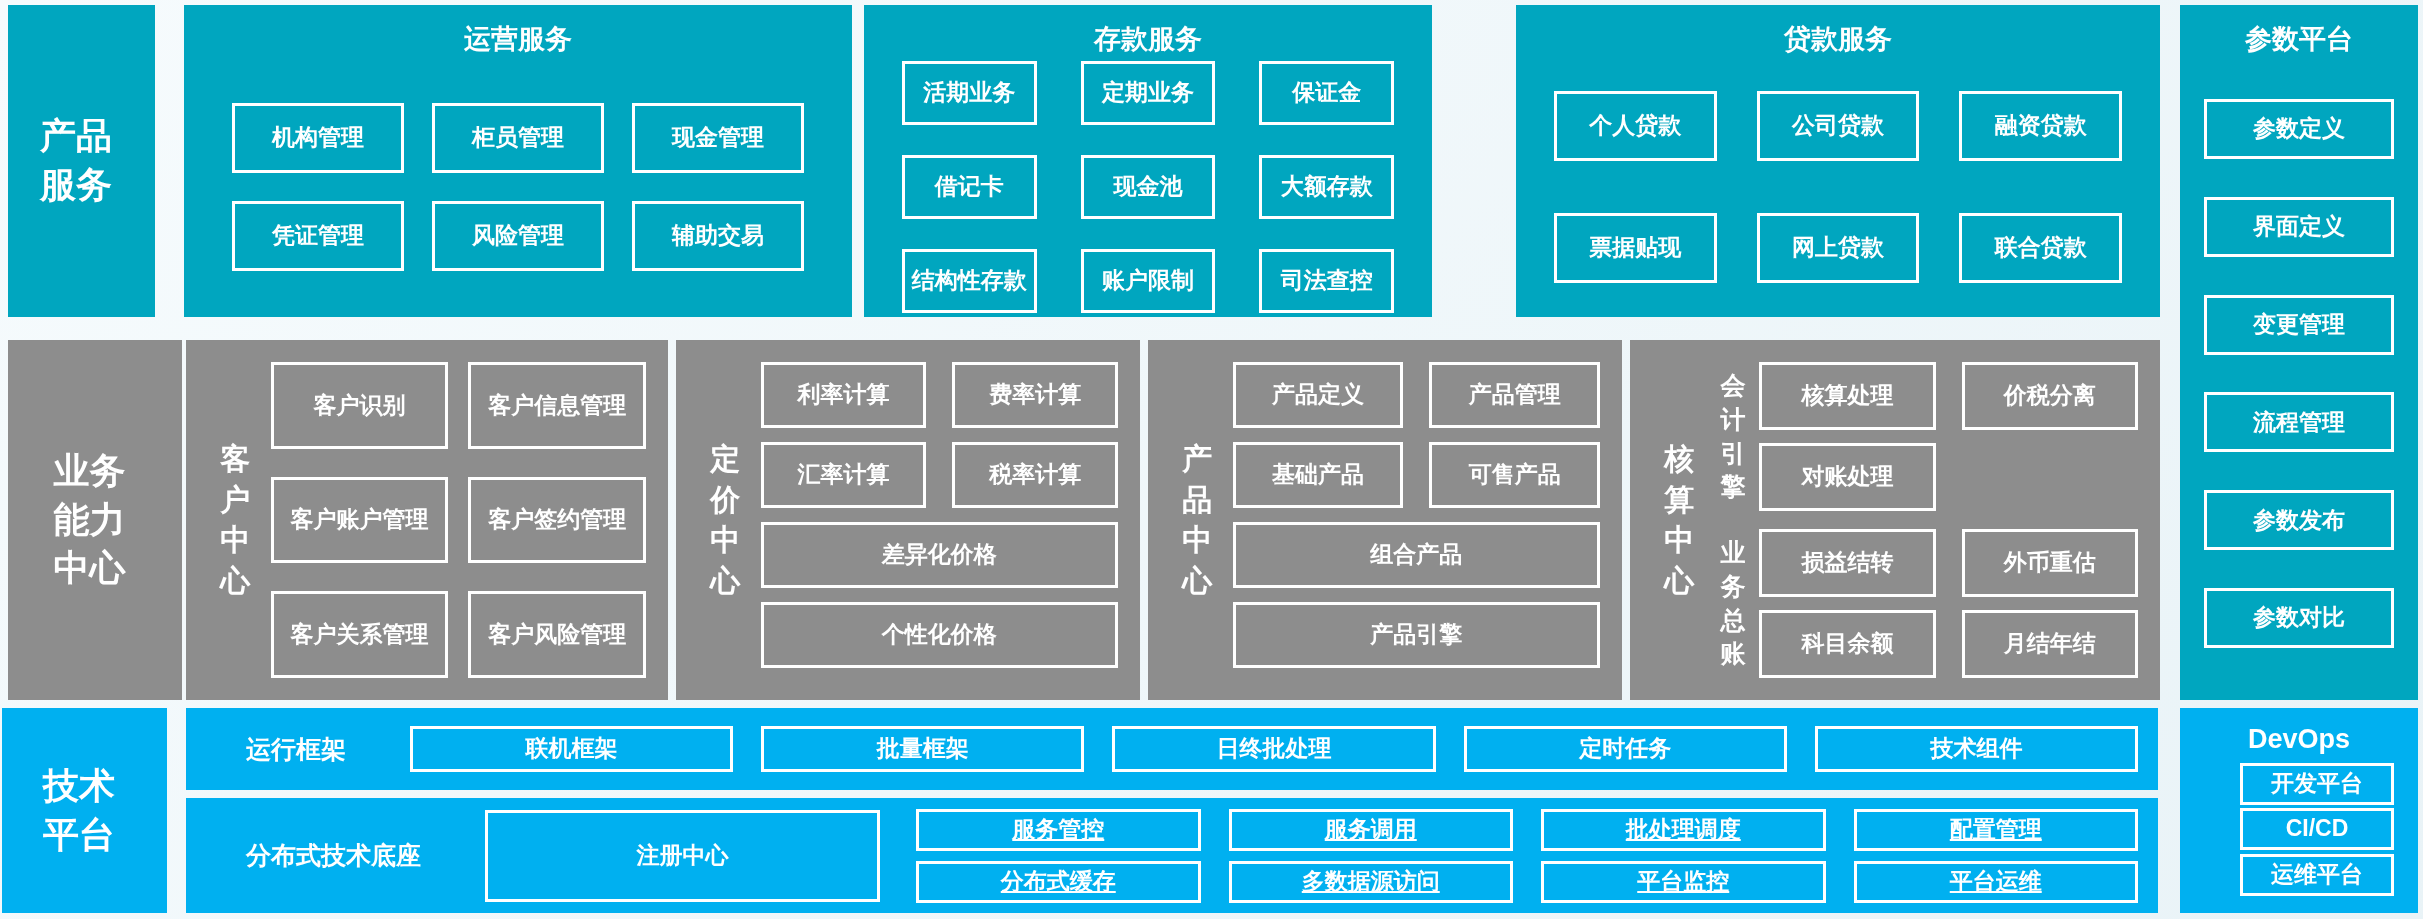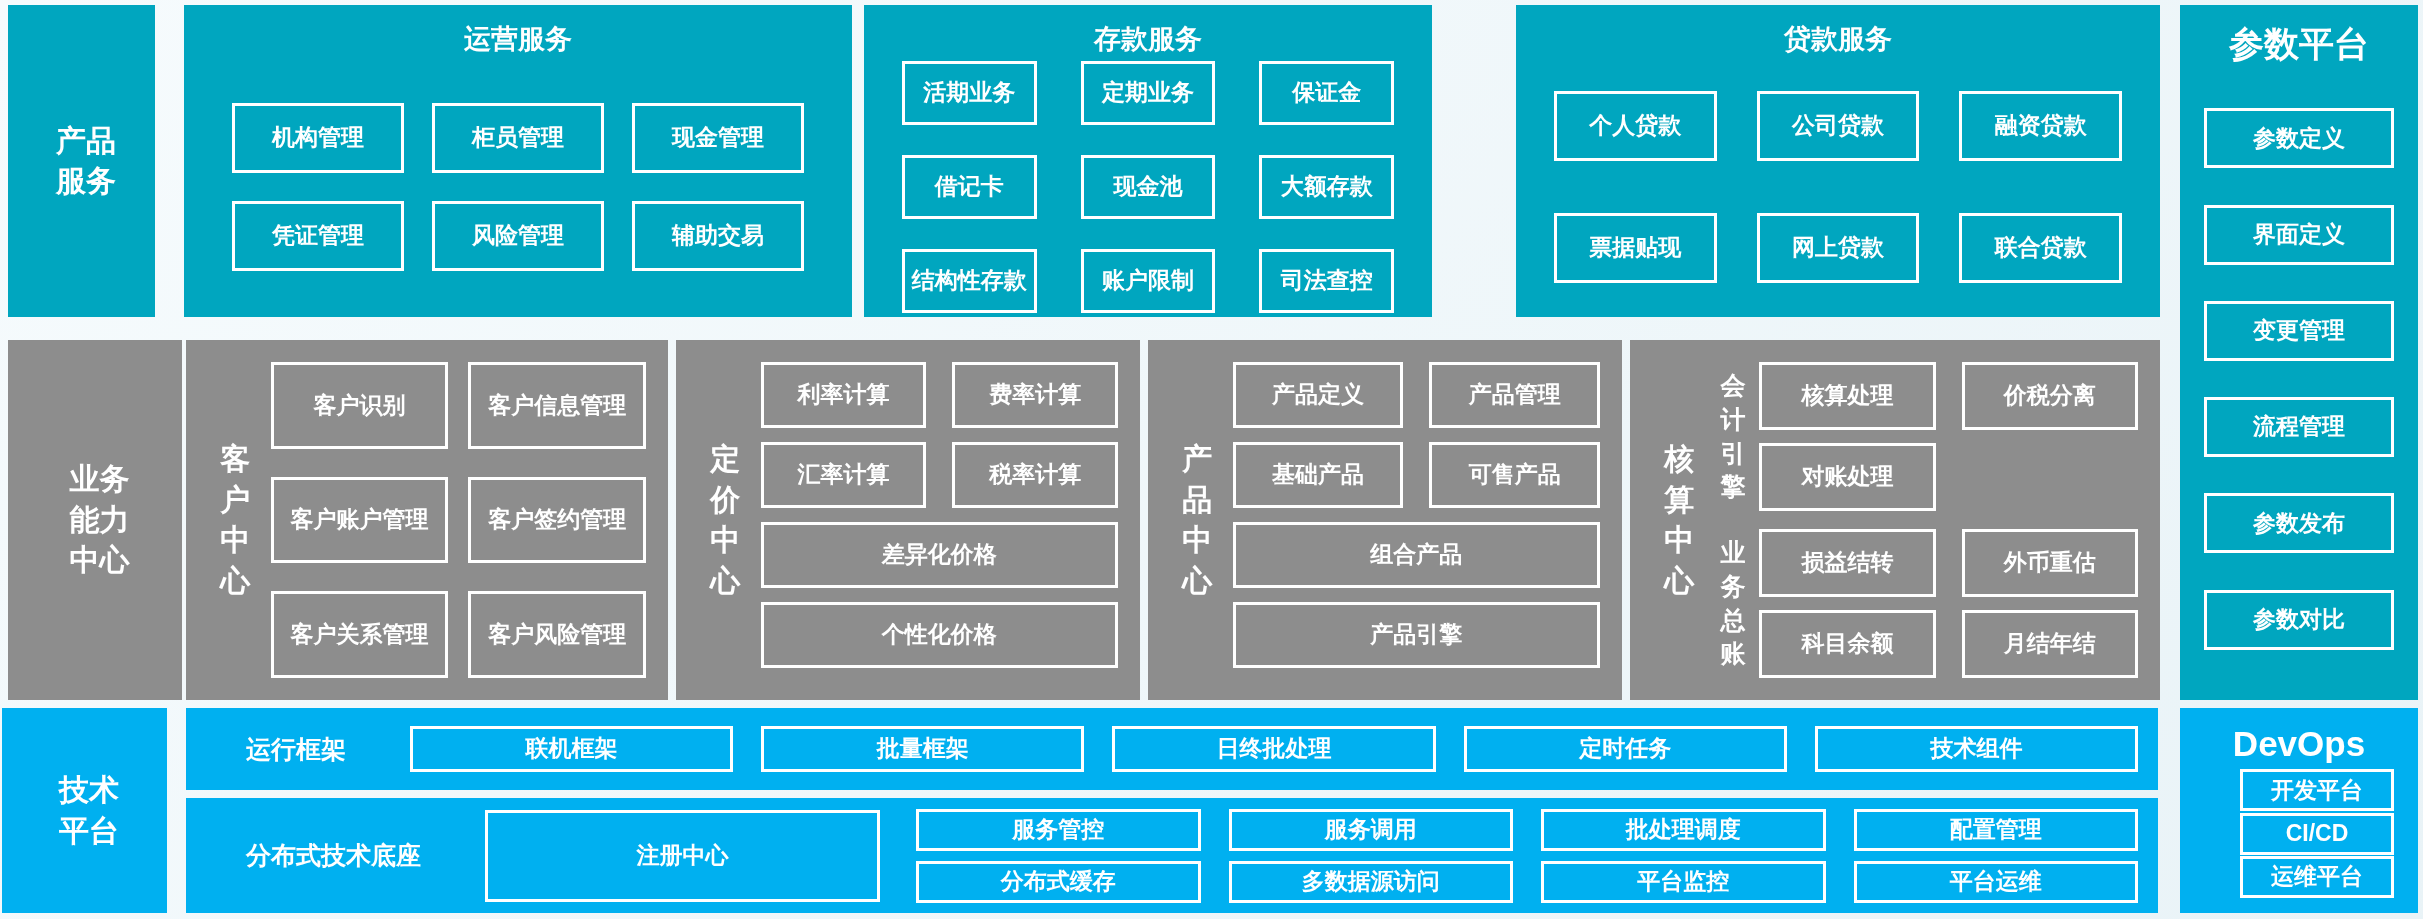--- a/index.html
+++ b/index.html
@@ -23,40 +23,40 @@
     box-sizing:border-box;
     border:3px solid #ffffff;
     display:flex;align-items:center;justify-content:center;
     font-size:23px;font-weight:bold;color:#fff;
     text-align:center;line-height:1.1;
   }
 
   
   .rail{display:flex;align-items:center;justify-content:center;}
   .rail-label{
-    font-size:30px;font-weight:bold;text-align:right;
+    font-size:36px;font-weight:bold;text-align:left;
     width:2.3em;line-height:1.35;word-break:break-all;
   }
 
   
   .sec{display:flex;flex-direction:column;}
   .sec-title{
     margin:16px 0 0 0;text-align:center;
     font-size:27px;font-weight:bold;
   }
   .sec-grid{
     flex:1;display:grid;align-content:center;
   }
   .grid-ops{grid-template-columns:repeat(3,1fr);grid-auto-rows:70px;column-gap:30px;row-gap:48px;padding:0 48px;gap:28px;}
   .grid-dep{grid-template-columns:repeat(3,1fr);grid-auto-rows:64px;column-gap:44px;row-gap:30px;padding:0 38px;}
   .grid-loan{grid-template-columns:repeat(3,1fr);grid-auto-rows:70px;column-gap:40px;row-gap:52px;padding:0 38px;}
 
   
   .vcol{display:flex;flex-direction:column;}
-  .vcol-title{margin:16px 0 0 0;text-align:center;font-size:35px;font-weight:bold;}
+  .vcol-title{margin:16px 0 0 0;text-align:center;font-size:27px;font-weight:bold;}
   .vcol-list{flex:1;display:flex;flex-direction:column;justify-content:space-evenly;padding:4px 24px 14px;}
   .vcol-list .box{height:60px;flex:none;}
   .vcol-list-sm .box{height:42px;margin-left:36px;}
 
   
   .cap{display:flex;padding:22px 22px;}
   .vlabel{
     align-self:center;flex:none;
     font-size:30px;font-weight:bold;text-align:center;
     width:1.15em;line-height:1.35;word-break:break-all;
@@ -77,21 +77,21 @@
 
   
   .bar{display:flex;align-items:center;padding:0 20px 0 60px;}
   .bar-label{flex:none;font-size:25px;font-weight:bold;margin-right:64px;white-space:nowrap;}
   .bar-boxes{flex:1;display:grid;grid-template-columns:repeat(5,1fr);column-gap:28px;}
   .bar-boxes .box{height:46px;}
   .reg-box{flex:none;width:395px;height:92px;margin:0 36px 0 0;}
   .dist-grid{
     flex:1;display:grid;
     grid-template-rows:repeat(2,42px);grid-template-columns:repeat(4,1fr);
-    grid-auto-flow:column;column-gap:28px;row-gap:10px;
+    grid-auto-flow:column;column-gap:28px;row-gap:10px;text-decoration:underline;
   }
   .dist-grid .box{height:auto;}
 </style>
 </head>
 <body>
 
 <div class="page">
 
   <aside class="blk teal rail" style="left:8px;top:5px;width:147px;height:312px;">
     <div class="rail-label">产品服务</div>

